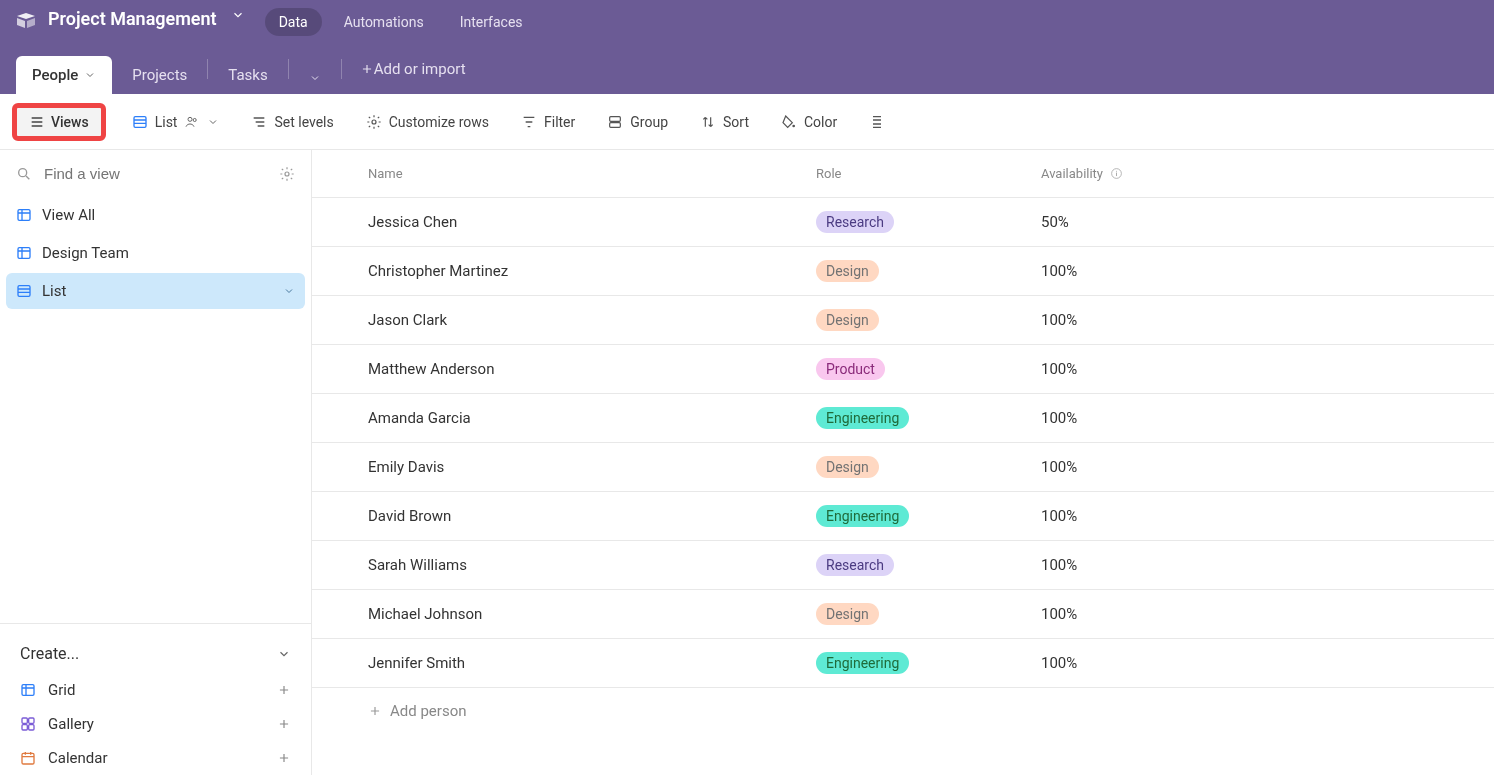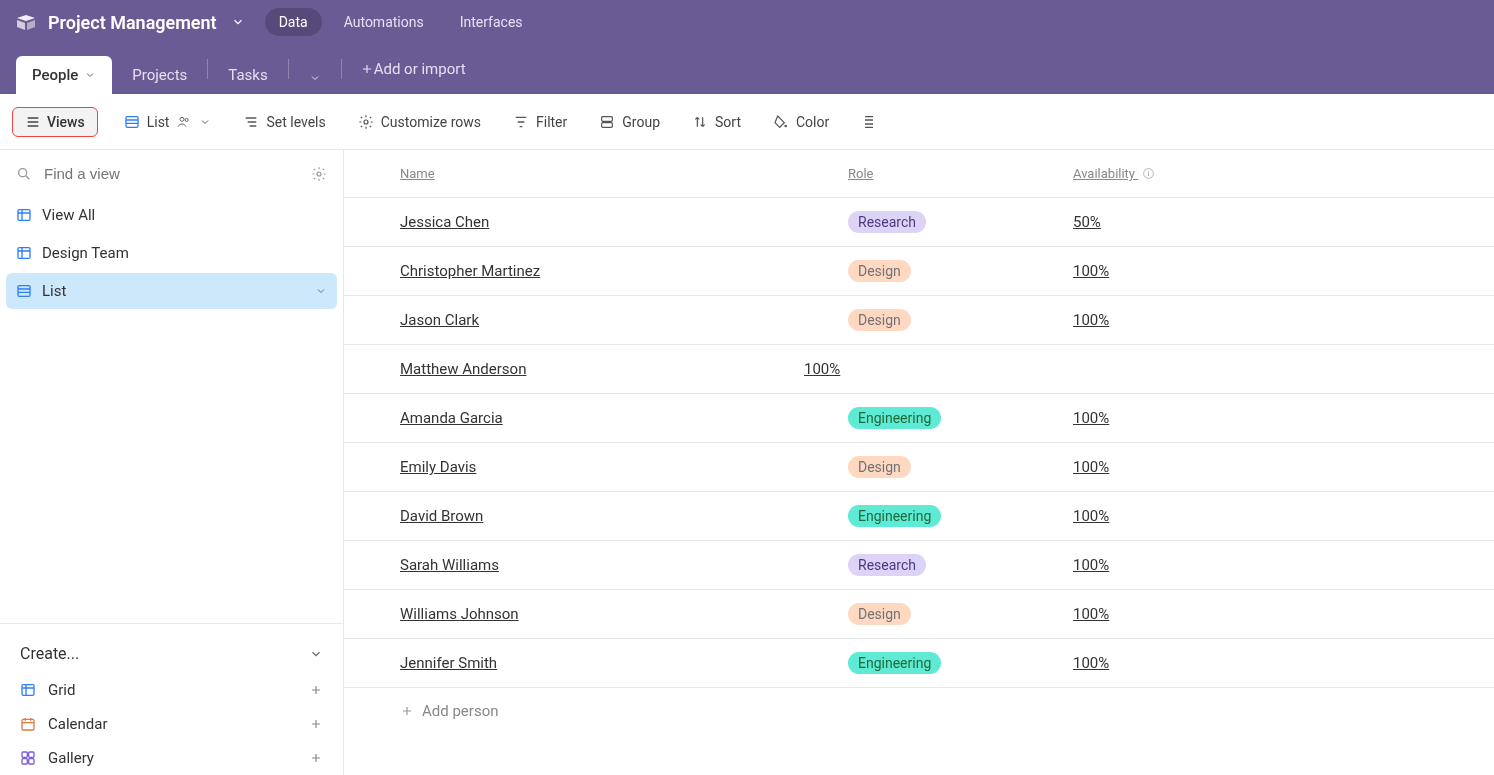--- a/index.html
+++ b/index.html
@@ -22,23 +22,22 @@
     height:775px;
     overflow:hidden;
     display:flex;
     flex-direction:column;
   }
   
   .topbar{
     background:var(--purple);
     color:#fff;
     display:flex;
-    align-items:center;
     height:44px;
-    padding:0 14px;
+    padding:8px 14px;
     gap:10px;
   }
   .logo{
     width:24px;height:24px;
   }
   .app-title{
     font-size:18px;
     font-weight:600;
   }
   .top-nav{
@@ -105,42 +104,42 @@
     border-bottom:1px solid var(--border);
     padding:0 12px;
     gap:20px;
     font-size:14px;
   }
   .views-btn{
     display:flex;
     align-items:center;
     gap:6px;
     background:var(--view-bg);
-    border:1px solid #ef4444;
+    border:5px solid #ef4444;
     border-radius:6px;
     padding:6px 12px;
     cursor:pointer;
     font-weight:500;
   }
   .tbtn{
     display:flex;
     align-items:center;
     gap:7px;
     padding:6px 6px;
     cursor:pointer;
     color:#444;
   }
   
   .main{
     display:flex;
     flex:1;
     min-height:0;
   }
   .sidebar{
-    width:344px;
+    width:312px;
     border-right:1px solid var(--border);
     display:flex;
     flex-direction:column;
   }
   .side-search{
     display:flex;
     align-items:center;
     padding:14px 16px;
     gap:10px;
     color:var(--muted);
@@ -200,21 +199,20 @@
   .content{
     flex:1;
     overflow:auto;
     padding: 0 0 0 0;
   }
   .list-header, .row{
     display:flex;
     align-items:center;
     border-bottom:1px solid var(--border);
     padding:0 0;
-    text-decoration:underline;
   }
   .list-header{
     height:48px;
     color:var(--muted);
     font-size:13px;
   }
   .row{
     height:49px;
     font-size:15px;
   }
@@ -421,43 +419,43 @@
             </svg>
           <span>Grid</span>
         </span>
         <svg class="svg-icon" width="14" height="14" viewBox="0 0 24 24">
             <path d="M12 5v14M5 12h14" stroke="#888" stroke-width="2"></path>
           </svg>
       </div>
       <div class="create-item">
         <span class="lbl">
           <svg class="svg-icon" width="16" height="16" viewBox="0 0 24 24">
-              <rect x="3" y="5" width="18" height="16" rx="2" stroke="#e07a3f" stroke-width="2" fill="none"></rect>
-              <path d="M3 10h18M8 3v4M16 3v4" stroke="#e07a3f" stroke-width="2"></path>
-            </svg>
-          <span>Calendar</span>
-        </span>
-        <svg class="svg-icon" width="14" height="14" viewBox="0 0 24 24">
-            <path d="M12 5v14M5 12h14" stroke="#888" stroke-width="2"></path>
-          </svg>
-      </div>
-      <div class="create-item">
-        <span class="lbl">
-          <svg class="svg-icon" width="16" height="16" viewBox="0 0 24 24">
               <rect x="3" y="3" width="8" height="8" rx="1.5" stroke="#7b5cd6" stroke-width="2" fill="none"></rect>
               <rect x="13" y="3" width="8" height="8" rx="1.5" stroke="#7b5cd6" stroke-width="2" fill="none"></rect>
               <rect x="3" y="13" width="8" height="8" rx="1.5" stroke="#7b5cd6" stroke-width="2" fill="none"></rect>
               <rect x="13" y="13" width="8" height="8" rx="1.5" stroke="#7b5cd6" stroke-width="2" fill="none"></rect>
             </svg>
           <span>Gallery</span>
         </span>
         <svg class="svg-icon" width="14" height="14" viewBox="0 0 24 24">
             <path d="M12 5v14M5 12h14" stroke="#888" stroke-width="2"></path>
           </svg>
       </div>
+      <div class="create-item">
+        <span class="lbl">
+          <svg class="svg-icon" width="16" height="16" viewBox="0 0 24 24">
+              <rect x="3" y="5" width="18" height="16" rx="2" stroke="#e07a3f" stroke-width="2" fill="none"></rect>
+              <path d="M3 10h18M8 3v4M16 3v4" stroke="#e07a3f" stroke-width="2"></path>
+            </svg>
+          <span>Calendar</span>
+        </span>
+        <svg class="svg-icon" width="14" height="14" viewBox="0 0 24 24">
+            <path d="M12 5v14M5 12h14" stroke="#888" stroke-width="2"></path>
+          </svg>
+      </div>
     </div>
   </div>
 
   <div class="content">
     <div class="list-header">
       <div class="col-name">Name</div>
       <div class="col-role">Role</div>
       <div class="col-avail">
         <span>Availability</span>
         <svg class="svg-icon" width="13" height="13" viewBox="0 0 24 24" style="margin-left:4px;vertical-align:-2px">
@@ -477,20 +475,21 @@
           <div class="col-role"><span class="pill Design">Design</span></div>
           <div class="col-avail">100%</div>
         </div>
         <div class="row">
           <div class="col-name">Jason Clark</div>
           <div class="col-role"><span class="pill Design">Design</span></div>
           <div class="col-avail">100%</div>
         </div>
         <div class="row">
           <div class="col-name">Matthew Anderson</div>
+          <div class="col-role"><span class="pill Product">Product</span></div>
           <div class="col-avail">100%</div>
         </div>
         <div class="row">
           <div class="col-name">Amanda Garcia</div>
           <div class="col-role"><span class="pill Engineering">Engineering</span></div>
           <div class="col-avail">100%</div>
         </div>
         <div class="row">
           <div class="col-name">Emily Davis</div>
           <div class="col-role"><span class="pill Design">Design</span></div>
@@ -500,21 +499,21 @@
           <div class="col-name">David Brown</div>
           <div class="col-role"><span class="pill Engineering">Engineering</span></div>
           <div class="col-avail">100%</div>
         </div>
         <div class="row">
           <div class="col-name">Sarah Williams</div>
           <div class="col-role"><span class="pill Research">Research</span></div>
           <div class="col-avail">100%</div>
         </div>
         <div class="row">
-          <div class="col-name">Williams Johnson</div>
+          <div class="col-name">Michael Johnson</div>
           <div class="col-role"><span class="pill Design">Design</span></div>
           <div class="col-avail">100%</div>
         </div>
         <div class="row">
           <div class="col-name">Jennifer Smith</div>
           <div class="col-role"><span class="pill Engineering">Engineering</span></div>
           <div class="col-avail">100%</div>
         </div>
       </div>
     <div class="add-row">

